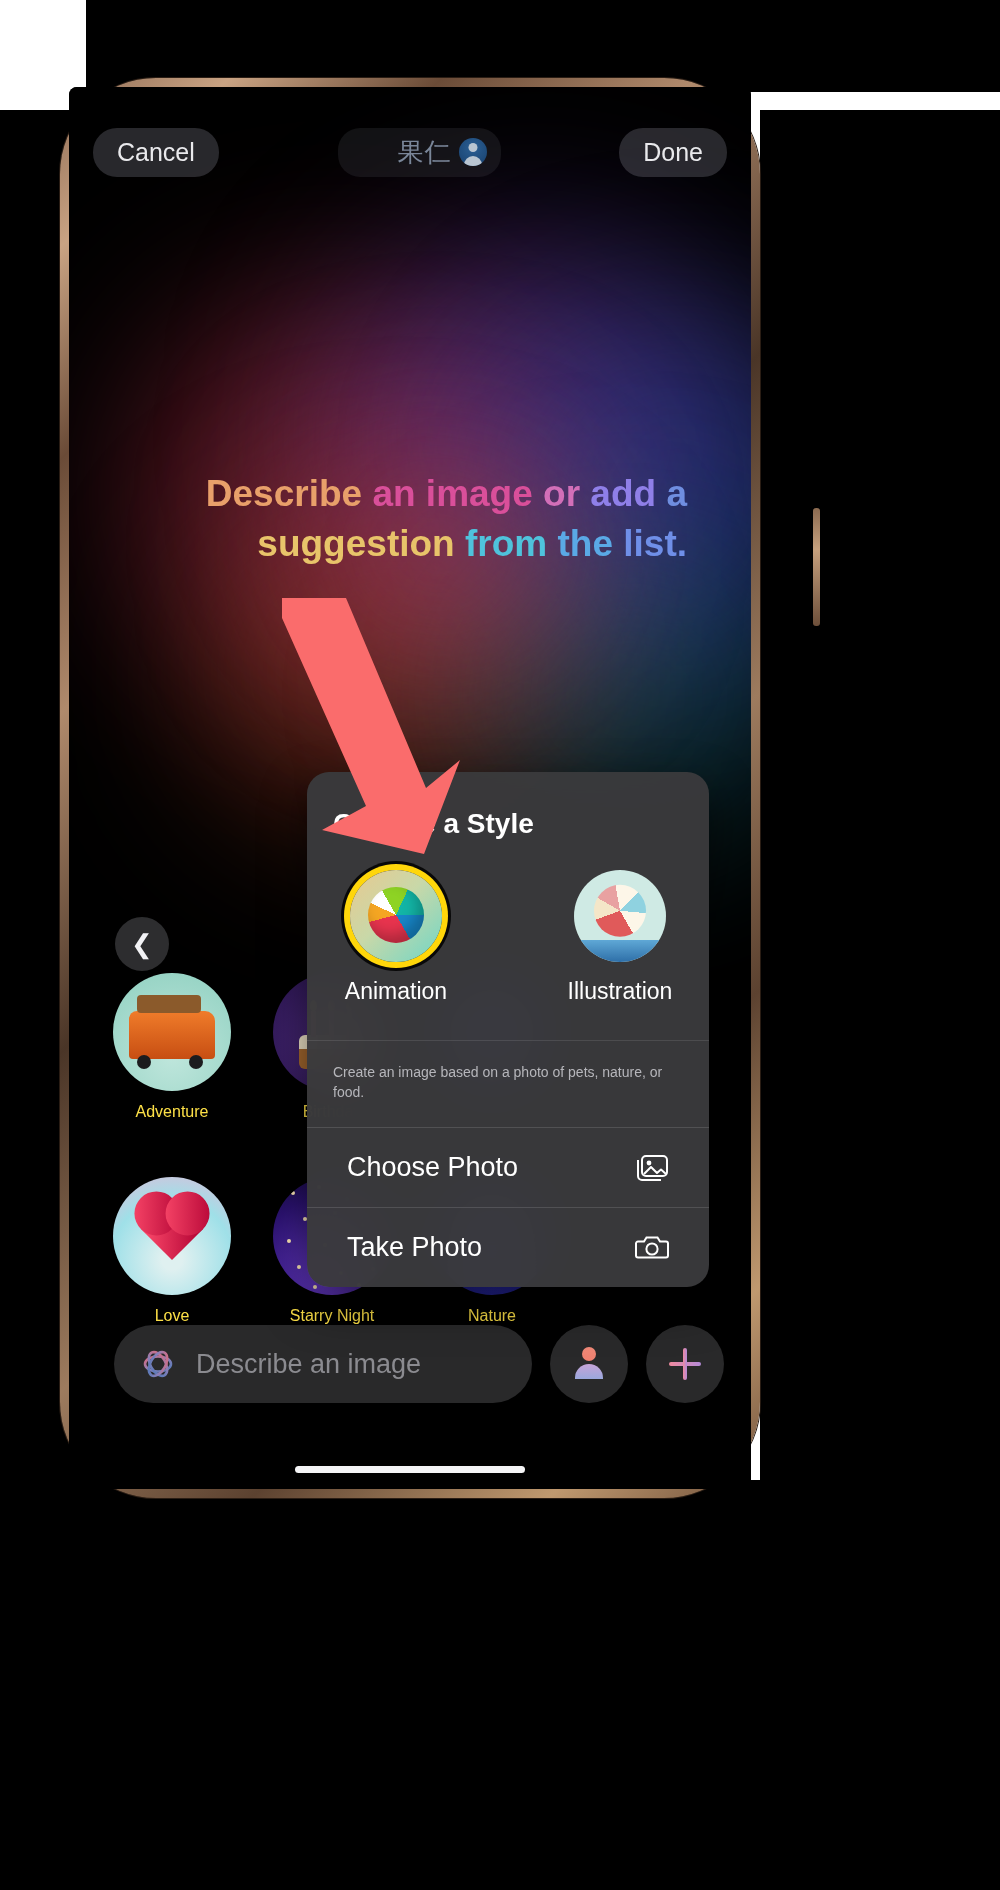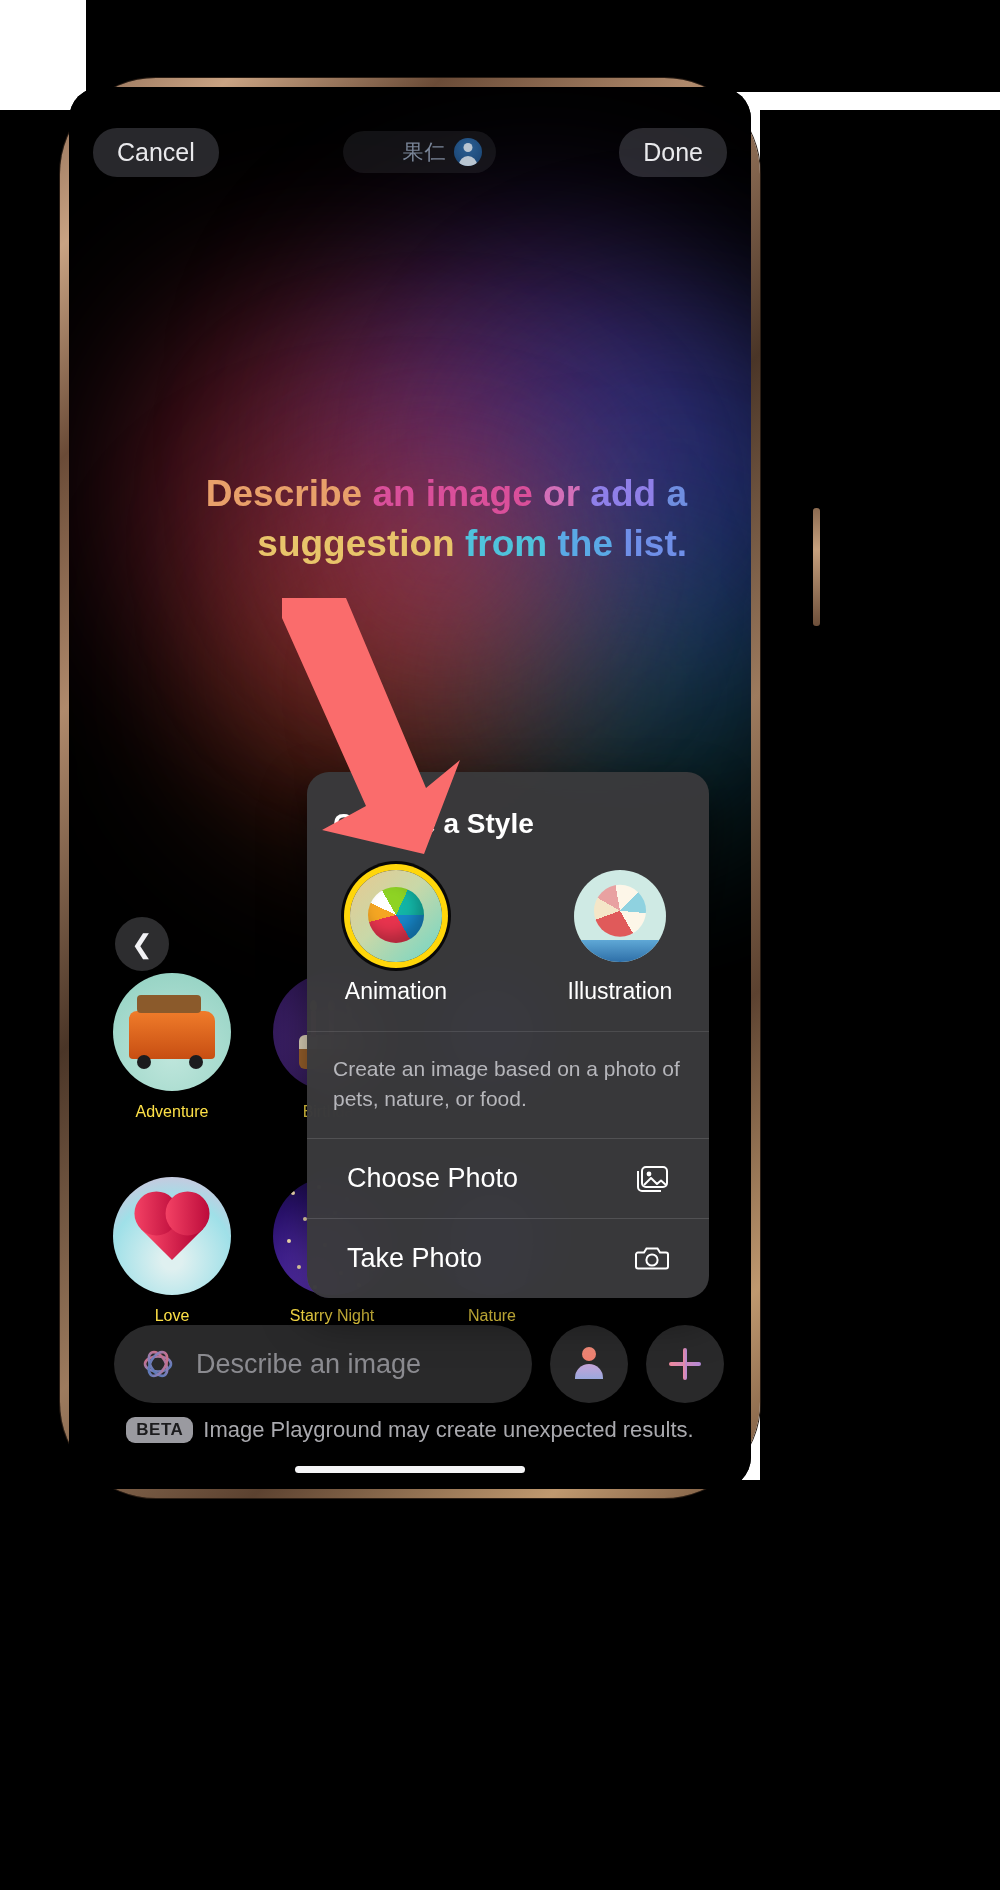--- a/index.html
+++ b/index.html
@@ -43,21 +43,21 @@
       linear-gradient(135deg, #8d6a53 0%, #c9a383 8%, #6a4b37 18%,
                       #b08a6c 30%, #4a3527 46%, #9d7b5e 62%,
                       #5c4230 76%, #c0996f 90%, #70513b 100%);
     padding: 9px;
     box-shadow: 0 0 0 1px #2a1d14;
   }
   .device-inner {
     position: relative;
     width: 100%;
     height: 100%;
-    border-radius: 32px;
+    border-radius: 8px;
     background: #000;
     overflow: hidden;
   }
 
   
   .btn-side {
     position: absolute;
     background: linear-gradient(180deg, #8b6a50, #c6a07d 35%, #6d4f3a);
     border-radius: 3px;
   }
@@ -118,21 +118,21 @@
   .nav-chip {
     display: flex;
     align-items: center;
     gap: 7px;
     background: rgba(60,60,67,.30);
     border-radius: 22px;
     padding: 7px 14px 7px 60px;
   }
   .nav-chip-label {
     color: #7a8699;
-    font-size: 21px;
+    font-size: 26px;
     letter-spacing: 1px;
   }
   .avatar-mini {
     width: 28px; height: 28px;
     border-radius: 50%;
     background: radial-gradient(circle at 50% 35%, #2b5f93, #17406e);
     position: relative;
     overflow: hidden;
     flex: 0 0 auto;
   }
@@ -337,24 +337,25 @@
     background: linear-gradient(180deg,#5fa8d6,#2e6fa8);
   }
   .style-label {
     margin-top: 16px;
     color: #fff;
     font-size: 23px;
   }
 
   .sheet-desc {
     color: #b6b6bb;
-    font-size: 21px;
+    font-size: 14px;
     line-height: 1.42;
     padding: 22px 26px 24px 26px;
     border-top: 1px solid rgba(255,255,255,.10);
+    margin-top: 9px;
   }
   .sheet-row {
     display: flex;
     align-items: center;
     justify-content: space-between;
     padding: 24px 40px;
     border-top: 1px solid rgba(255,255,255,.13);
     cursor: pointer;
   }
   .sheet-row-label { color: #fff; font-size: 27px; }
@@ -631,23 +632,19 @@
             <span class="input-placeholder">Describe an image</span>
           </div>
           <div class="round-btn">
             <span class="person-glyph"></span>
           </div>
           <div class="round-btn">
             <span class="plus-glyph"></span>
           </div>
         </div>
 
-        <div class="footnote">
-          <span class="beta-badge">BETA</span>
-          <span class="footnote-text">Image Playground may create unexpected results.</span>
-        </div>
 
         <div class="home-indicator"></div>
 
       </div>
     </div>
   </div>
 </div>
 
 </body></html>

